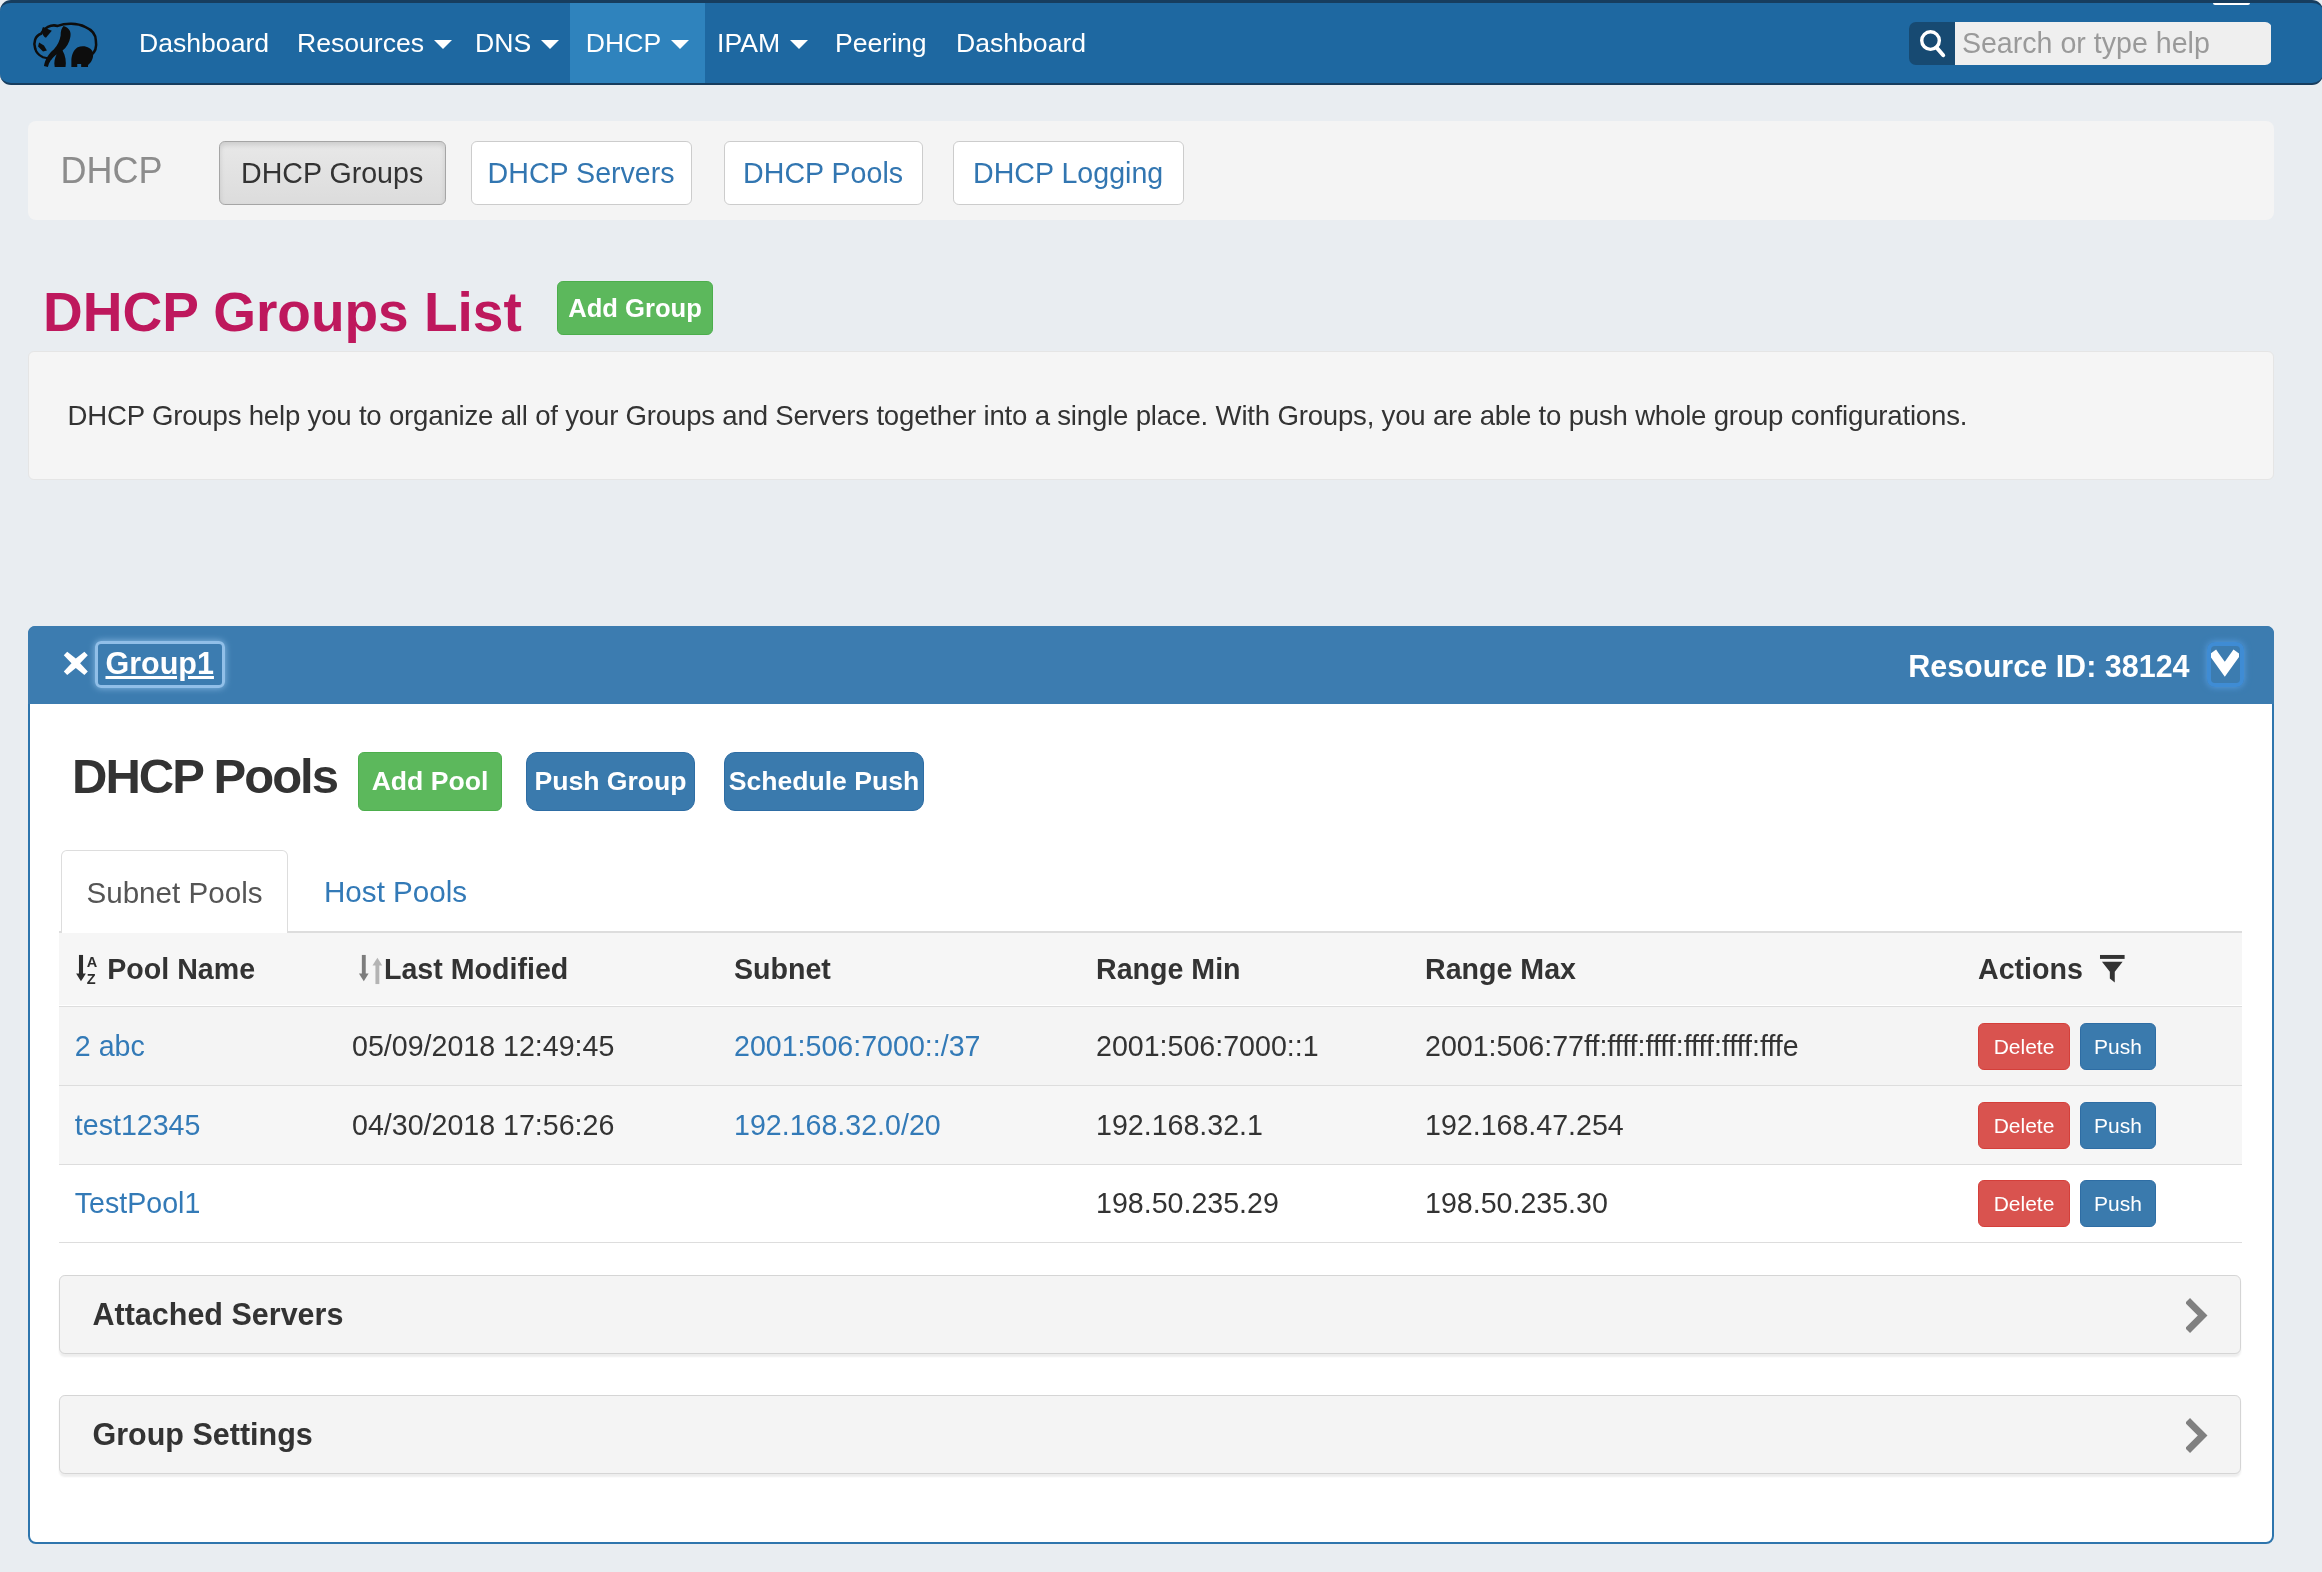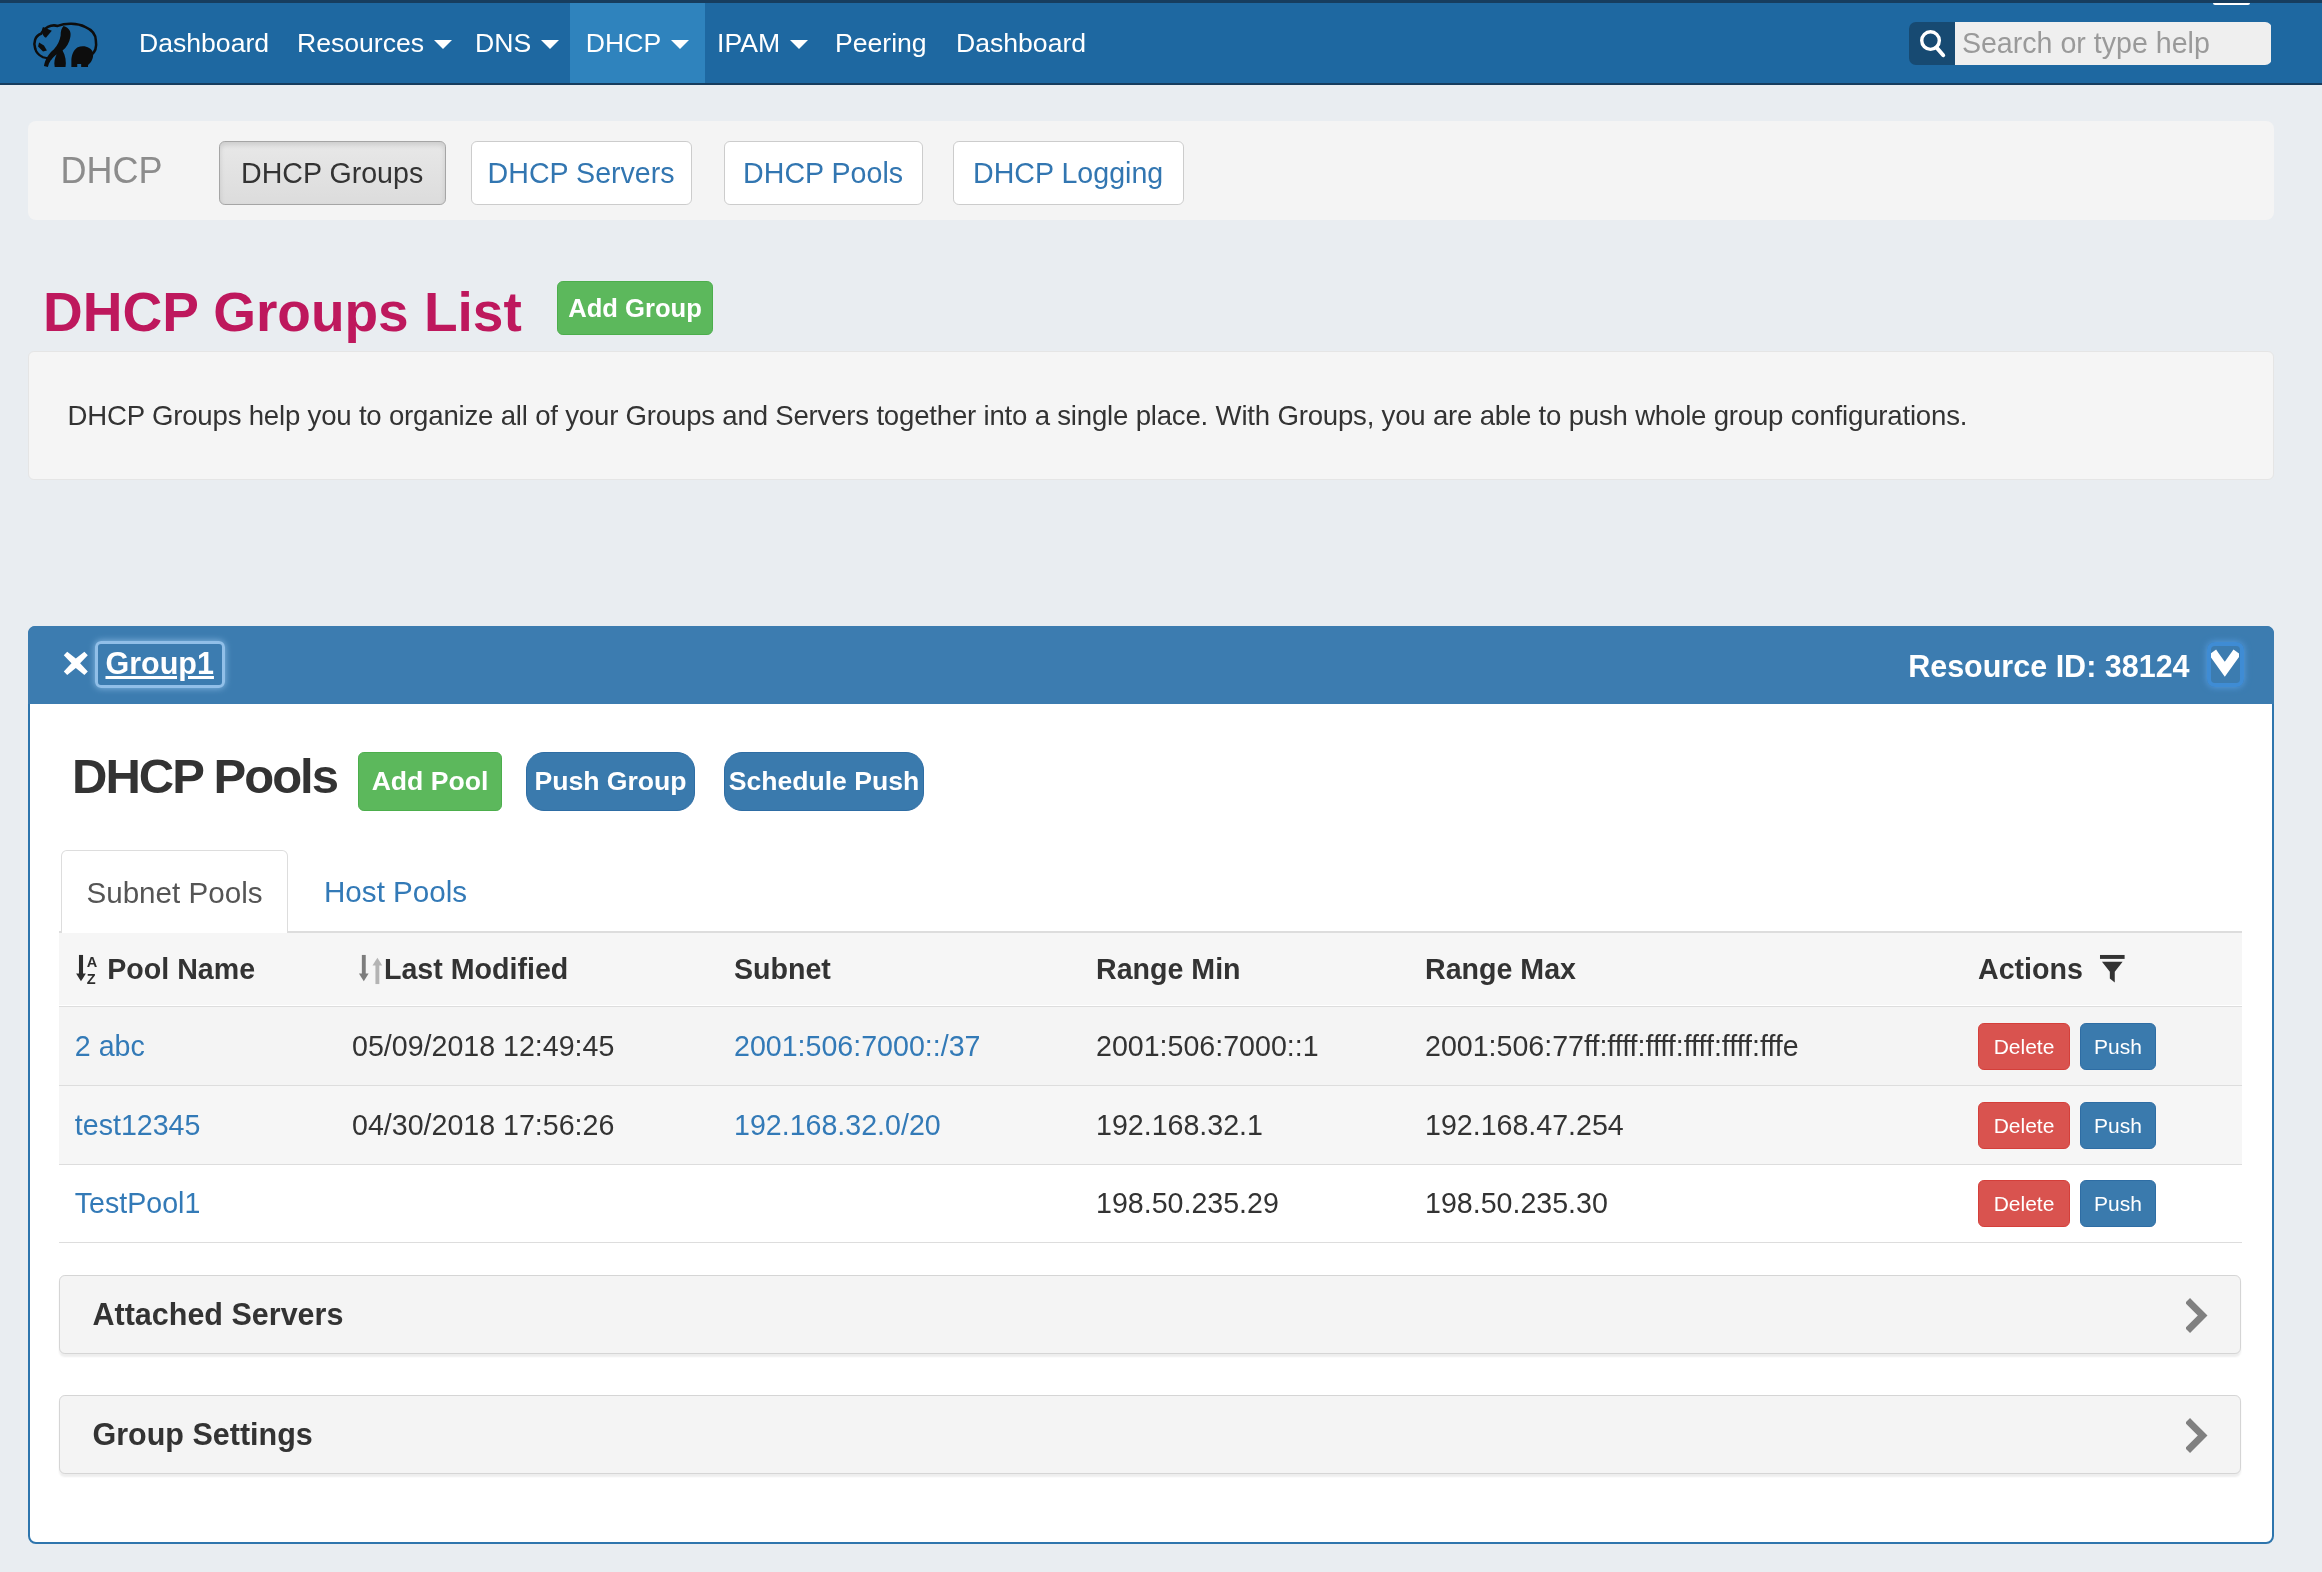--- a/index.html
+++ b/index.html
@@ -1,21 +1,21 @@
 <!DOCTYPE html>
 <html><head>
 <meta charset="utf-8">
 <style>
 * { margin:0; padding:0; box-sizing:border-box; }
 html,body { width:2323px; height:1572px; }
 body { background:#e9edf1; font-family:"Liberation Sans", sans-serif; position:relative; overflow:hidden; }
 #page { position:absolute; left:0; top:0; width:2323px; height:1572px; }
 
 
-.navbar { position:absolute; left:0; top:0; width:2323px; height:85px; background:#1e68a1; border-top:3px solid #173d5e; border-bottom:2px solid #173d5e; }
+.navbar { position:absolute; left:0; top:0; width:2323px; height:85px; background:#1e68a1; border-top:3px solid #173d5e; border-bottom:2px solid #173d5e;border-radius:11px; }
 .logo { position:absolute; left:29.6px; top:9.9px; }
 .nav-item { position:absolute; top:0; height:80px; line-height:80px; color:#fff; font-size:26.6px; white-space:nowrap; }
 .nav-item .caret { display:inline-block; vertical-align:middle; margin-left:9.9px; width:0; height:0; border-left:9.9px solid transparent; border-right:9.9px solid transparent; border-top:9.9px solid #fff; }
 .nav-active { background:#2f83bd; padding:0 15.8px; }
 .search { position:absolute; left:1909px; top:18.7px; width:363px; height:43px; border-radius:6.9px; overflow:hidden; }
 .search .sic { position:absolute; left:0; top:0; width:46px; height:43px; background:#174a72; }
 .search input { position:absolute; left:46px; top:0; width:316px; height:43px; border:0; background:#efefef; font-family:"Liberation Sans",sans-serif; font-size:28.6px; color:#999; padding-left:6.9px; outline:none; }
 .search input::placeholder { color:#9a9a9a; opacity:1; }
 .topwhite { position:absolute; left:2213px; top:0; width:37px; height:2px; background:#fff; border-radius:0 0 3.9px 3.9px; }
 
@@ -36,21 +36,21 @@
 #bar1 { top:506px; height:88px; border-radius:6.9px; }
 #bar2 { top:626px; height:78px; border-radius:6.9px 6.9px 0 0;padding-left:42px; }
 .gbar .xic { position:absolute; left:34px; }
 .gbar .gtitle { position:absolute; left:76px; font-size:30.5px; font-weight:bold; white-space:nowrap; }
 .gbar .rid { position:absolute; font-size:30.5px; font-weight:bold; white-space:nowrap; }
 
 
 .panel { position:absolute; left:27.6px; top:626px; width:2246px; height:918px; border:2px solid #2e75ad; border-radius:7.9px; background:#fff; }
 .h2 { position:absolute; left:72px; top:748px; font-size:49px; font-weight:bold; color:#333; letter-spacing:-2px; }
 #addpool { left:358px; top:752px; width:144px; height:59px; line-height:57px; font-size:26.6px; }
-.btn-blue { display:block; position:absolute; background:#3a7aad; border:1px solid #2e6da4; border-radius:18px; color:#fff; font-weight:bold; text-align:center; }
+.btn-blue { display:block; position:absolute; background:#3a7aad; border:1px solid #2e6da4; border-radius:11px; color:#fff; font-weight:bold; text-align:center; }
 #pushgroup { left:526px; top:752px; width:169px; height:59px; line-height:57px; font-size:26.6px; }
 #schedpush { left:724px; top:752px; width:200px; height:59px; line-height:57px; font-size:26.6px; }
 
 
 .tab-active { position:absolute; left:61px; top:850px; width:227px; height:83px; background:#fff; border:1px solid #ddd; border-bottom:none; border-radius:5.9px 5.9px 0 0; text-align:center; line-height:83px; font-size:29.6px; color:#555; z-index:3; }
 .tab-link { position:absolute; left:324px; top:850px; height:83px; line-height:83px; font-size:29.6px; color:#337ab7; z-index:3; }
 .tabline { position:absolute; left:59px; top:931px; width:2183px; height:2px; background:#ddd; }
 
 
 .thead { position:absolute; left:59px; top:933px; width:2183px; height:72px; background:#f6f6f6; font-weight:bold; color:#333; font-size:28.6px; }

